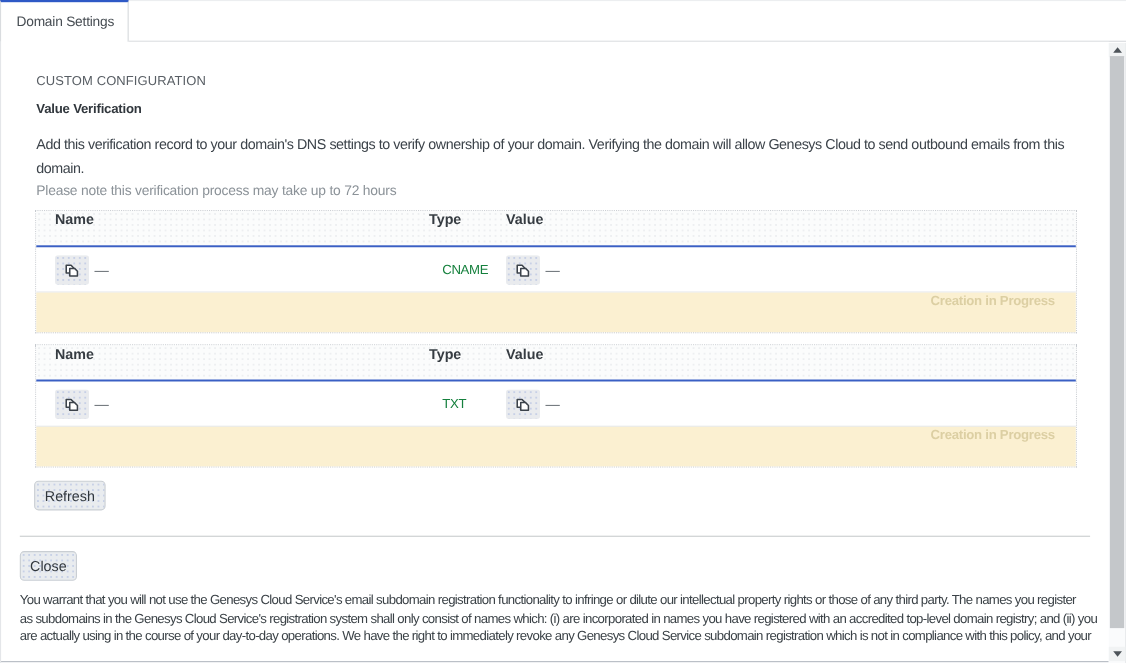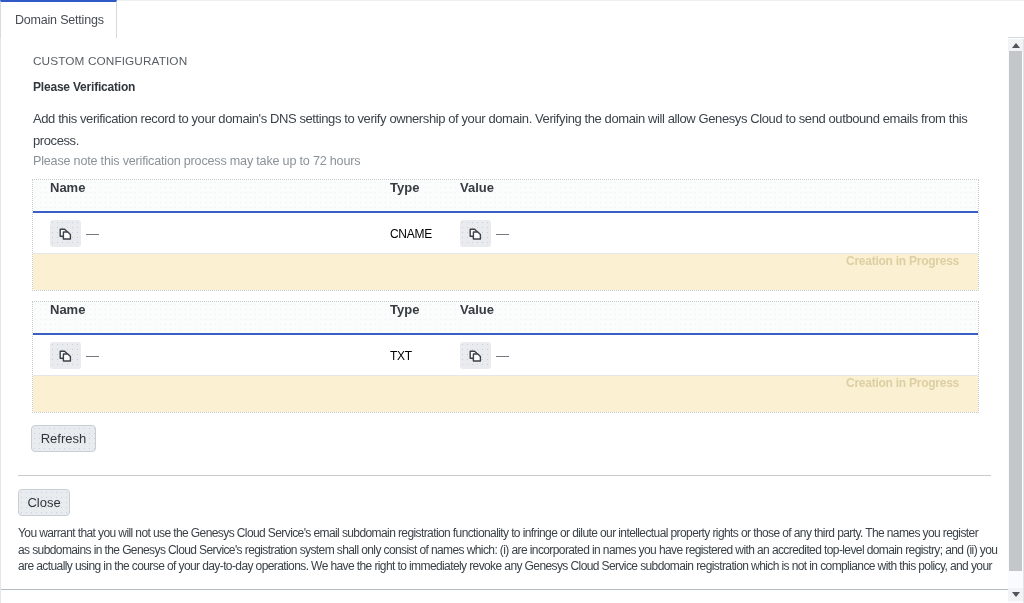--- a/index.html
+++ b/index.html
@@ -34,21 +34,21 @@
     cursor: default;
   }
   .tabfill {
     flex: 1;
     border-top: 1px solid #eceef0;
     border-bottom: 1px solid #d6d9dc;
     background: #fff;
   }
   
   .viewport {
-    position: absolute; left: 0; top: 26px;
+    position: absolute; left: 0; top: 38px;
     width: 1008px; height: 565px;
     background: #fff; overflow: hidden;
   }
   .content { padding: 28px 0 0 33px; }
   .eyebrow {
     margin: 0; font-size: 11.8px; letter-spacing: 0.1px;
     color: #585e64; line-height: 14px;
   }
   .title {
     margin: 12px 0 0; font-size: 12px; letter-spacing: -0.2px; font-weight: bold;
@@ -78,21 +78,21 @@
   }
   .t-head .cell { font-size: 13px; font-weight: bold; color: #363c42; }
   .cell-1 { width: 340px; padding-left: 17px; }
   .cell-2 { width: 70px; padding-left: 17px; }
   .cell-3 { flex: 1; padding-left: 17px; display: flex; align-items: center; }
   .cell-1.with-btn { display: flex; align-items: center; }
   .t-row {
     display: flex; align-items: center; height: 41px;
     border-bottom: 1px solid #e4e6e9; background: #fff;
   }
-  .t-row .type-text { font-size: 12px; letter-spacing: -0.3px; color: #000000; }
+  .t-row .type-text { font-size: 12px; letter-spacing: -0.3px; color: #15803d; margin-left: 12px; }
   .dash { font-size: 13px; color: #61686e; }
   .copy-btn {
     width: 31px; height: 27px;
     background-color: #e9ebee;
     background-image: radial-gradient(rgba(96,126,205,0.25) 0.6px, transparent 0.8px);
     background-size: 5px 5px;
     border: none; border-radius: 3px;
     display: inline-flex; align-items: center; justify-content: center;
     margin-right: 5px; padding: 0; cursor: pointer;
   }
@@ -160,24 +160,24 @@
   <div class="tabstrip">
     <div class="tab">
       <span>Domain Settings</span>
     </div>
     <div class="tabfill"></div>
   </div>
 
   <div class="viewport">
     <div class="content">
       <p class="eyebrow">CUSTOM CONFIGURATION</p>
-      <p class="title">Please Verification</p>
+      <p class="title">Value Verification</p>
       <div class="desc">
         <div class="line">Add this verification record to your domain's DNS settings to verify ownership of your domain. Verifying the domain will allow Genesys Cloud to send outbound emails from this</div>
-        <div class="line">process.</div>
+        <div class="line">domain.</div>
       </div>
       <p class="note">Please note this verification process may take up to 72 hours</p>
 
       
       <div class="dns-table">
         <div class="t-head">
           <div class="cell cell-1">Name</div>
           <div class="cell cell-2">Type</div>
           <div class="cell cell-3">Value</div>
         </div>

